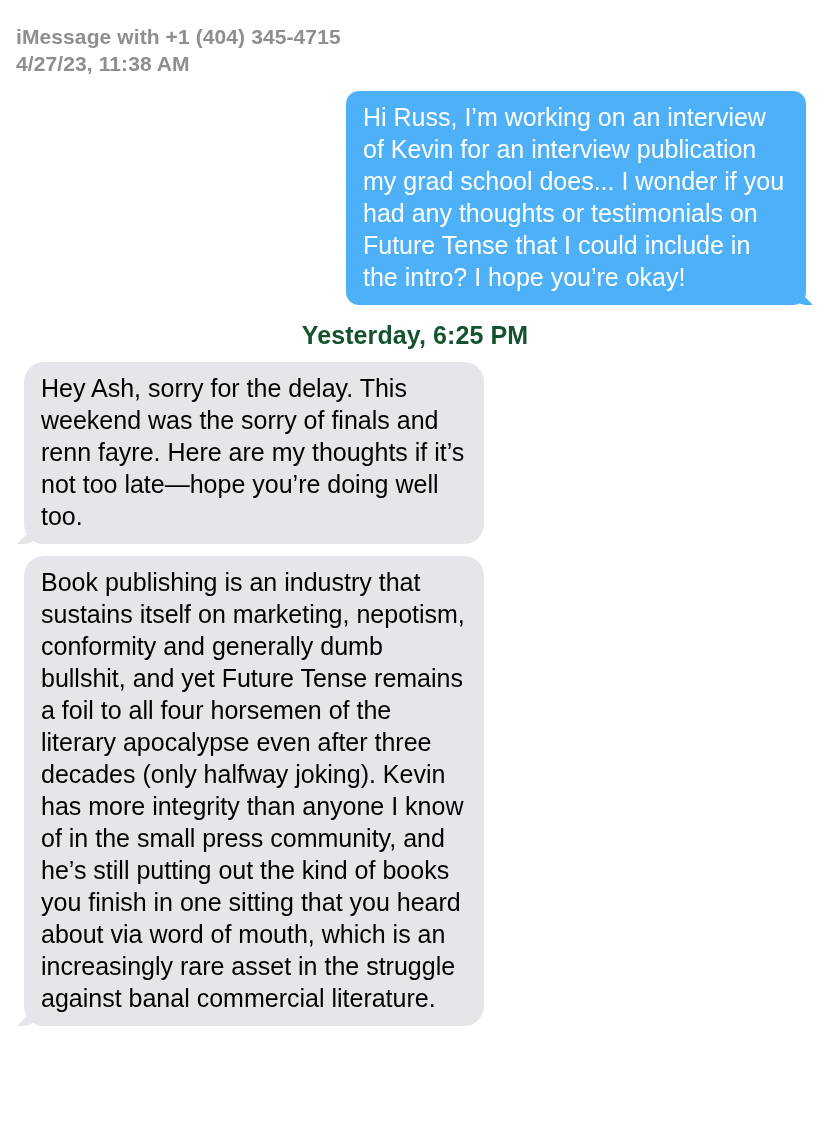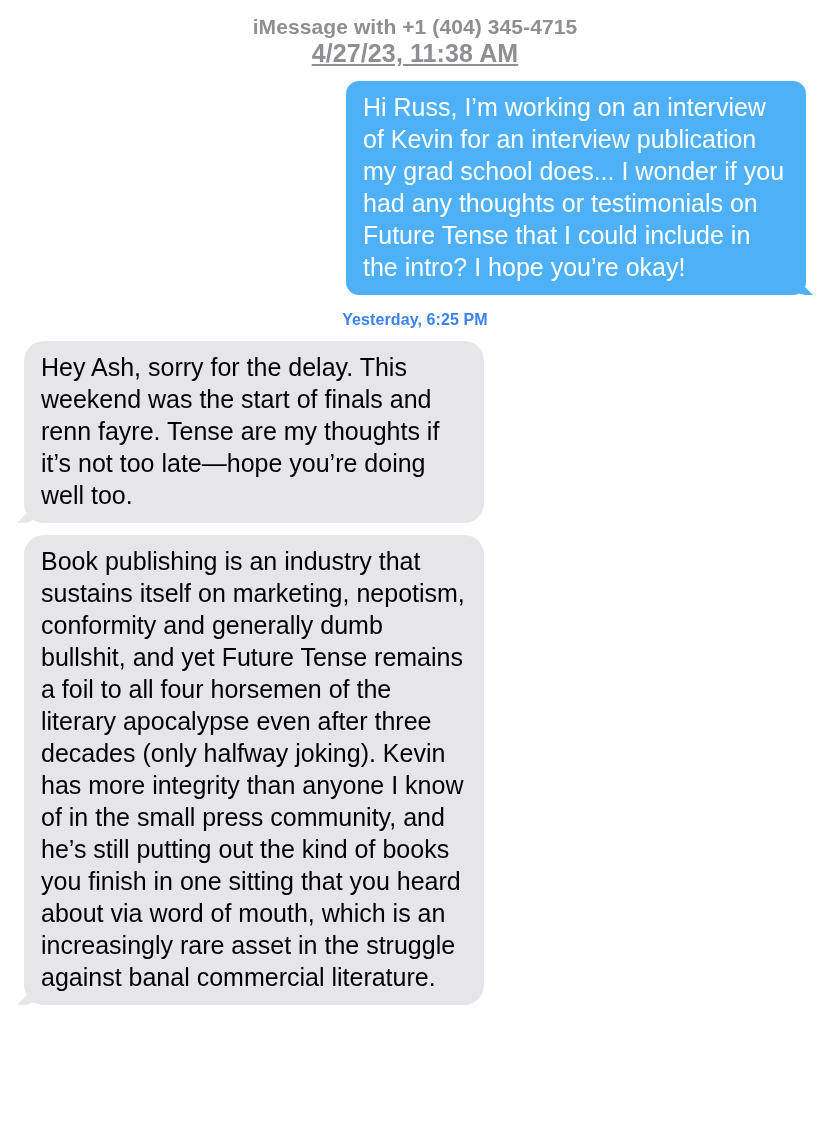--- a/index.html
+++ b/index.html
@@ -14,43 +14,42 @@
     overflow: hidden;
   }
   .conversation {
     position: relative;
     width: 830px;
     height: 1132px;
     box-sizing: border-box;
     padding: 0 16px;
   }
   .header {
-    text-align: center;
-    padding-top: 14px;
+    text-align: left;
+    padding-top: 24px;
   }
   .header-title {
     font-size: 21px;
     font-weight: bold;
     color: #8e8e93;
     letter-spacing: 0.1px;
     line-height: 26px;
   }
   .header-timestamp {
-    font-size: 25px;
+    font-size: 21px;
     font-weight: bold;
     color: #8e8e93;
     line-height: 27px;
     letter-spacing: 0.1px;
-    text-decoration: underline;
   }
   .day-divider {
     text-align: center;
-    font-size: 16px;
+    font-size: 25px;
     font-weight: bold;
-    color: #3b82f6;
+    color: #14532d;
     margin: 16px 0 12px 0;
     letter-spacing: 0.1px;
   }
   .row {
     display: flex;
     width: 100%;
   }
   .row.outgoing {
     justify-content: flex-end;
   }
@@ -117,21 +116,21 @@
     <div class="header-timestamp">4/27/23, 11:38 AM</div>
   </div>
 
   <div class="row outgoing first-sent">
     <div class="bubble sent">Hi Russ, I’m working on an interview of Kevin for an interview publication my grad school does... I wonder if you had any thoughts or testimonials on Future Tense that I could include in the intro? I hope you’re okay!</div>
   </div>
 
   <div class="day-divider">Yesterday, 6:25 PM</div>
 
   <div class="row incoming">
-    <div class="bubble received">Hey Ash, sorry for the delay. This weekend was the start of finals and renn fayre. Tense are my thoughts if it’s not too late—hope you’re doing well too.</div>
+    <div class="bubble received">Hey Ash, sorry for the delay. This weekend was the sorry of finals and renn fayre. Here are my thoughts if it’s not too late—hope you’re doing well too.</div>
   </div>
 
   <div class="msg-spacer"></div>
 
   <div class="row incoming">
     <div class="bubble received">Book publishing is an industry that sustains itself on marketing, nepotism, conformity and generally dumb bullshit, and yet Future Tense remains a foil to all four horsemen of the literary apocalypse even after three decades (only halfway joking). Kevin has more integrity than anyone I know of in the small press community, and he’s still putting out the kind of books you finish in one sitting that you heard about via word of mouth, which is an increasingly rare asset in the struggle against banal commercial literature.</div>
   </div>
 
 </div>
 

